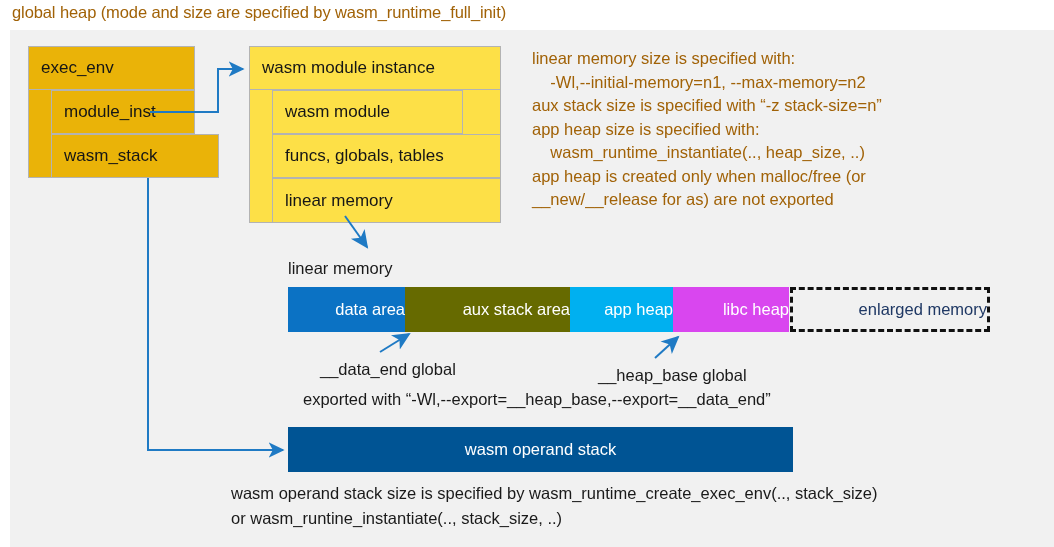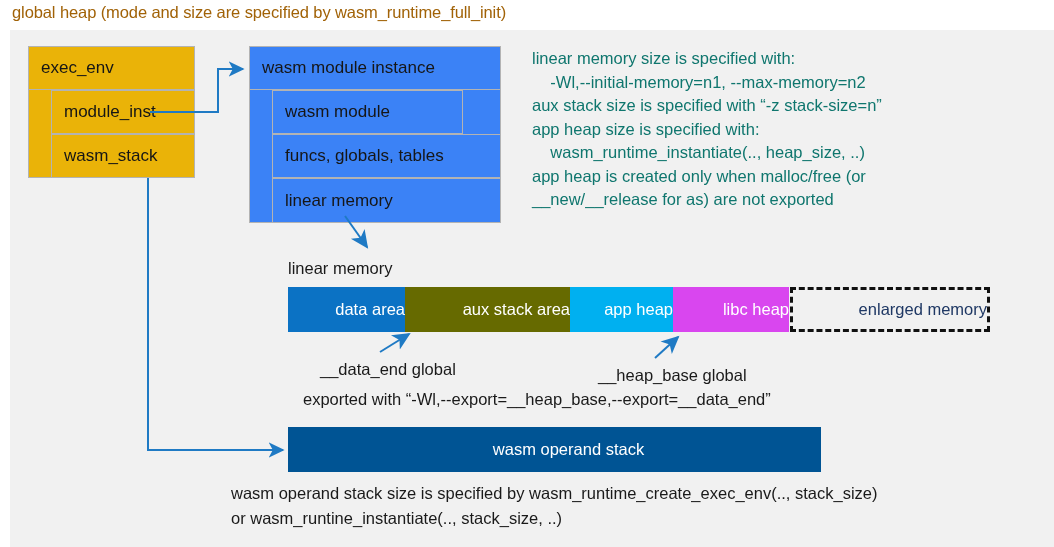--- a/index.html
+++ b/index.html
@@ -51,37 +51,37 @@
     border: 1px solid #b3b3b3;
     display: flex;
     align-items: center;
     font-size: 17px;
     color: #161616;
   }
   .struct-row span { padding-left: 12px; }
 
   
   .pink { background: #eab308; }
-  .cream { background: #3b82f6; }
+  .cream { background: #fde047; }
 
   
   .wires {
     position: absolute;
     left: 0;
     top: 0;
     width: 1054px;
     height: 547px;
     pointer-events: none;
   }
   
   .note-block {
     position: absolute;
     font-size: 16.5px;
     line-height: 23.5px;
-    color: #0f766e;
+    color: #a16207;
     white-space: pre;
   }
   
   .lm-label {
     position: absolute;
     font-size: 16.5px;
     color: #1a1a1a;
     white-space: nowrap;
   }
   .seg {
@@ -115,21 +115,20 @@
     top: 427px;
     width: 505px;
     height: 45px;
     background: #005494;
     display: flex;
     align-items: center;
     justify-content: center;
     color: #ffffff;
     font-size: 16.5px;
     white-space: nowrap;
-    padding-left: 28px;
   }
   .footnote {
     position: absolute;
     left: 186px;
     top: 481px;
     font-size: 16.5px;
     line-height: 25px;
     color: #1a1a1a;
     white-space: pre;
     margin-left: 45px;
@@ -147,21 +146,21 @@
   <div class="struct-box pink" style="left:28px; top:46px; width:167px; height:132px;"></div>
 
   <div class="struct-row pink" style="left:28px; top:46px; width:167px; height:44px;">
     <span>exec_env</span>
   </div>
 
   <div class="struct-row pink" style="left:51px; top:90px; width:144px; height:44px;">
     <span>module_inst</span>
   </div>
 
-  <div class="struct-row pink" style="left:51px; top:134px; width:144px; height:44px;">
+  <div class="struct-row pink" style="left:51px; top:134px; width:168px; height:44px;">
     <span>wasm_stack</span>
   </div>
 
   <div class="struct-box cream" style="left:249px; top:46px; width:252px; height:177px;"></div>
 
   <div class="struct-row cream" style="left:249px; top:46px; width:252px; height:44px;">
     <span>wasm module instance</span>
   </div>
 
   <div class="struct-row cream" style="left:272px; top:90px; width:191px; height:44px;">

